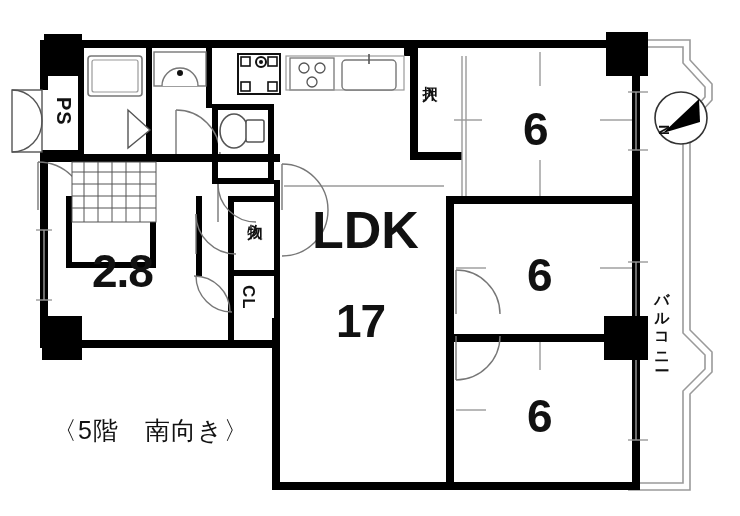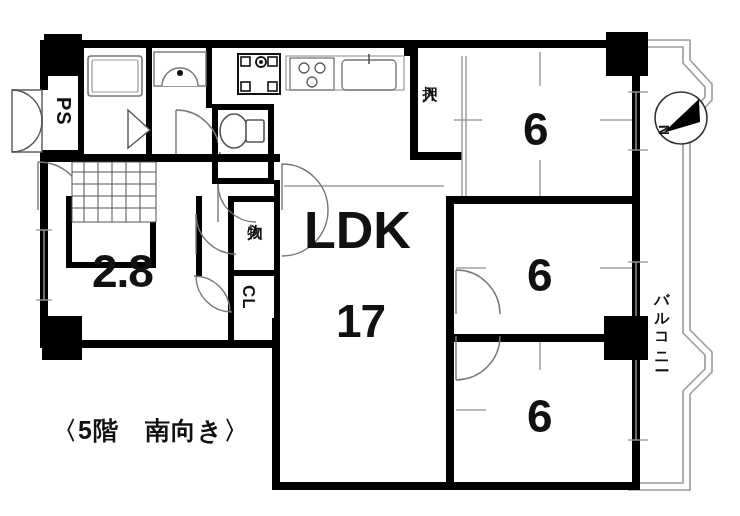--- a/index.html
+++ b/index.html
@@ -7,21 +7,21 @@
        font-family:"Liberation Sans","DejaVu Sans",sans-serif;}
   #plan{position:relative;width:740px;height:516px;background:#ffffff;}
   #plan svg{position:absolute;left:0;top:0;}
   .lbl{position:absolute;font-weight:bold;color:#111111;line-height:1;
        white-space:nowrap;user-select:none;}
   .lbl-room{font-size:46px;letter-spacing:-1px;}
   .lbl-ldk{font-size:52px;letter-spacing:0px;}
   .lbl-small{font-size:15px;font-weight:bold;}
   .lbl-cl{font-size:17px;font-weight:bold;letter-spacing:1px;}
   .lbl-ps{font-size:20px;font-weight:bold;letter-spacing:1px;}
-  .lbl-floor{font-size:25px;font-weight:bold;letter-spacing:1px;}
+  .lbl-floor{font-size:25px;font-weight:normal;letter-spacing:1px;}
   .lbl-balcony{font-size:15px;font-weight:bold;letter-spacing:3px;}
   .rot90{transform:rotate(90deg);transform-origin:left top;}
   .rotm90{transform:rotate(-90deg);transform-origin:left top;}
   .vertical{writing-mode:vertical-rl;text-orientation:upright;}
 </style>
 </head>
 <body>
 
 <div id="plan">
 
@@ -242,21 +242,21 @@
       <line x1="126" y1="162" x2="126" y2="222"></line>
       <line x1="140" y1="162" x2="140" y2="222"></line>
     </g>
 
     <g>
       <circle cx="681" cy="118" r="26" fill="#ffffff" stroke="#333333" stroke-width="1.6"></circle>
       <path d="M663,133 L699,99 L700,122 Z" fill="#000000"></path>
     </g>
   </svg>
 
-  <div class="lbl lbl-ldk" style="left:304px;top:204px;text-align:center;">LDK</div>
+  <div class="lbl lbl-ldk" style="left:312px;top:204px;text-align:center;">LDK</div>
   <div class="lbl lbl-room" style="left:336px;top:298px;">17</div>
 
   <div class="lbl lbl-room" style="left:92px;top:248px;">2.8</div>
 
   <div class="lbl lbl-room" style="left:523px;top:106px;">6</div>
 
   <div class="lbl lbl-room" style="left:527px;top:252px;">6</div>
 
   <div class="lbl lbl-room" style="left:527px;top:393px;">6</div>
 

